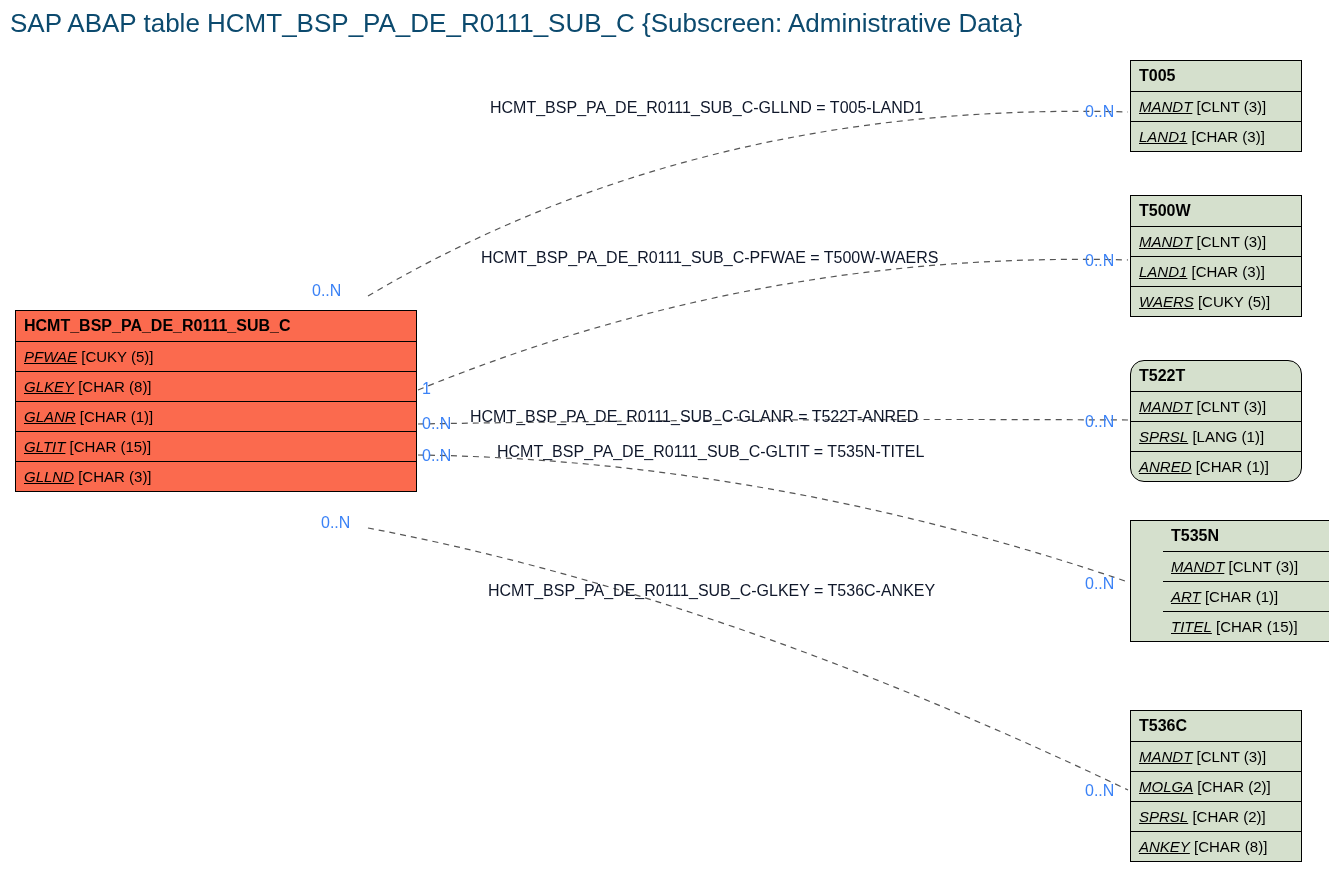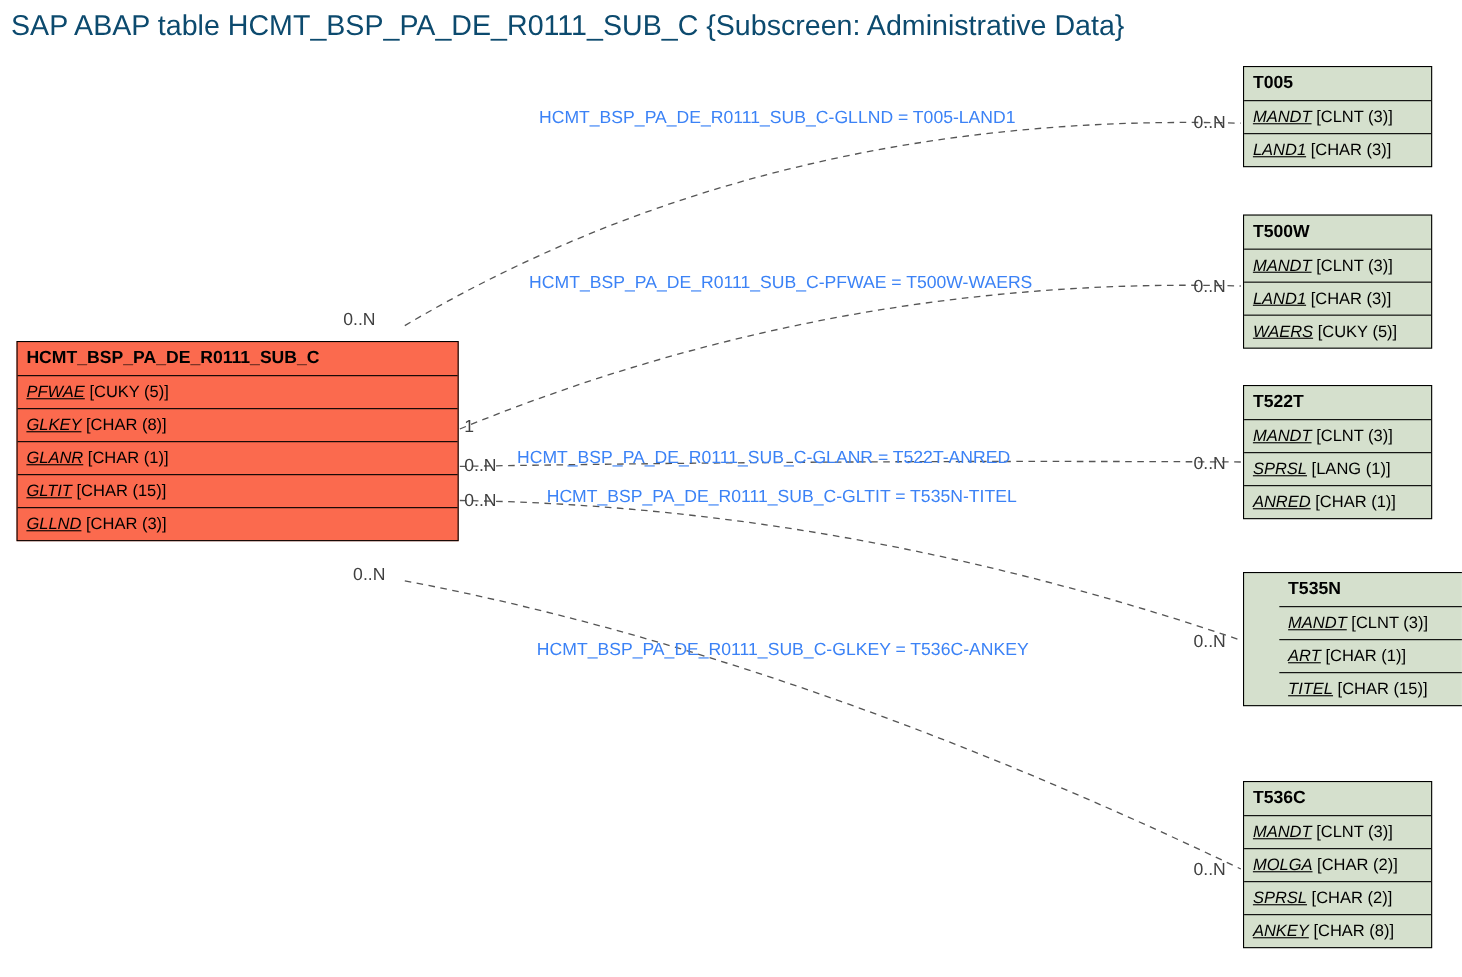--- a/index.html
+++ b/index.html
@@ -49,27 +49,27 @@
     text-decoration: underline;
   }
   .typ {
     font-style: normal;
     text-decoration: none;
     margin-top: 41px;
   }
   .rel-label {
     position: absolute;
     font-size: 16px;
-    color: #3b82f6;
+    color: #0f172a;
     white-space: nowrap;
   }
   .card {
     position: absolute;
     font-size: 16px;
-    color: #404040;
+    color: #3b82f6;
   }
   svg.lines {
     position: absolute;
     top: 0;
     left: 0;
     width: 1329px;
     height: 888px;
     pointer-events: none;
   }
 </style>
@@ -106,21 +106,21 @@
   <div class="entity-row"><span class="fld">LAND1</span> <span class="typ">[CHAR (3)]</span></div>
 </div>
 
 <div class="entity" style="left:1130px; top:195px; width:170px;">
   <div class="entity-header">T500W</div>
   <div class="entity-row"><span class="fld">MANDT</span> <span class="typ">[CLNT (3)]</span></div>
   <div class="entity-row"><span class="fld">LAND1</span> <span class="typ">[CHAR (3)]</span></div>
   <div class="entity-row"><span class="fld">WAERS</span> <span class="typ">[CUKY (5)]</span></div>
 </div>
 
-<div class="entity" style="left:1130px; top:350px; width:170px;">
+<div class="entity" style="left:1130px; top:360px; width:170px;border-radius:14px;">
   <div class="entity-header">T522T</div>
   <div class="entity-row"><span class="fld">MANDT</span> <span class="typ">[CLNT (3)]</span></div>
   <div class="entity-row"><span class="fld">SPRSL</span> <span class="typ">[LANG (1)]</span></div>
   <div class="entity-row"><span class="fld">ANRED</span> <span class="typ">[CHAR (1)]</span></div>
 </div>
 
 <div class="entity" style="left:1130px; top:520px; width:175px;padding-left:32px;">
   <div class="entity-header">T535N</div>
   <div class="entity-row"><span class="fld">MANDT</span> <span class="typ">[CLNT (3)]</span></div>
   <div class="entity-row"><span class="fld">ART</span> <span class="typ">[CHAR (1)]</span></div>

